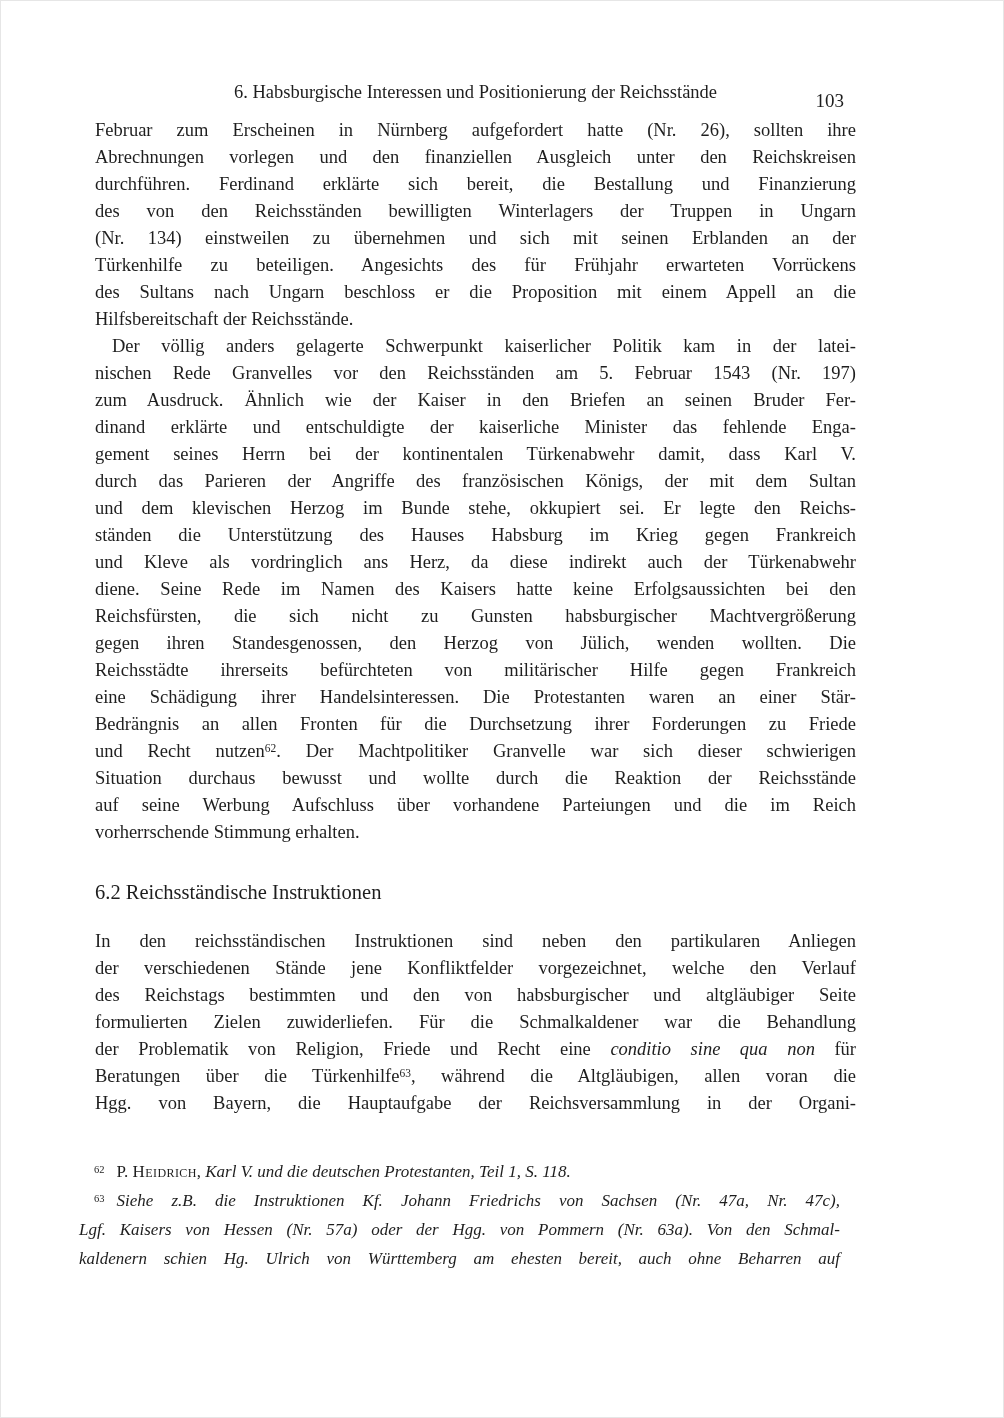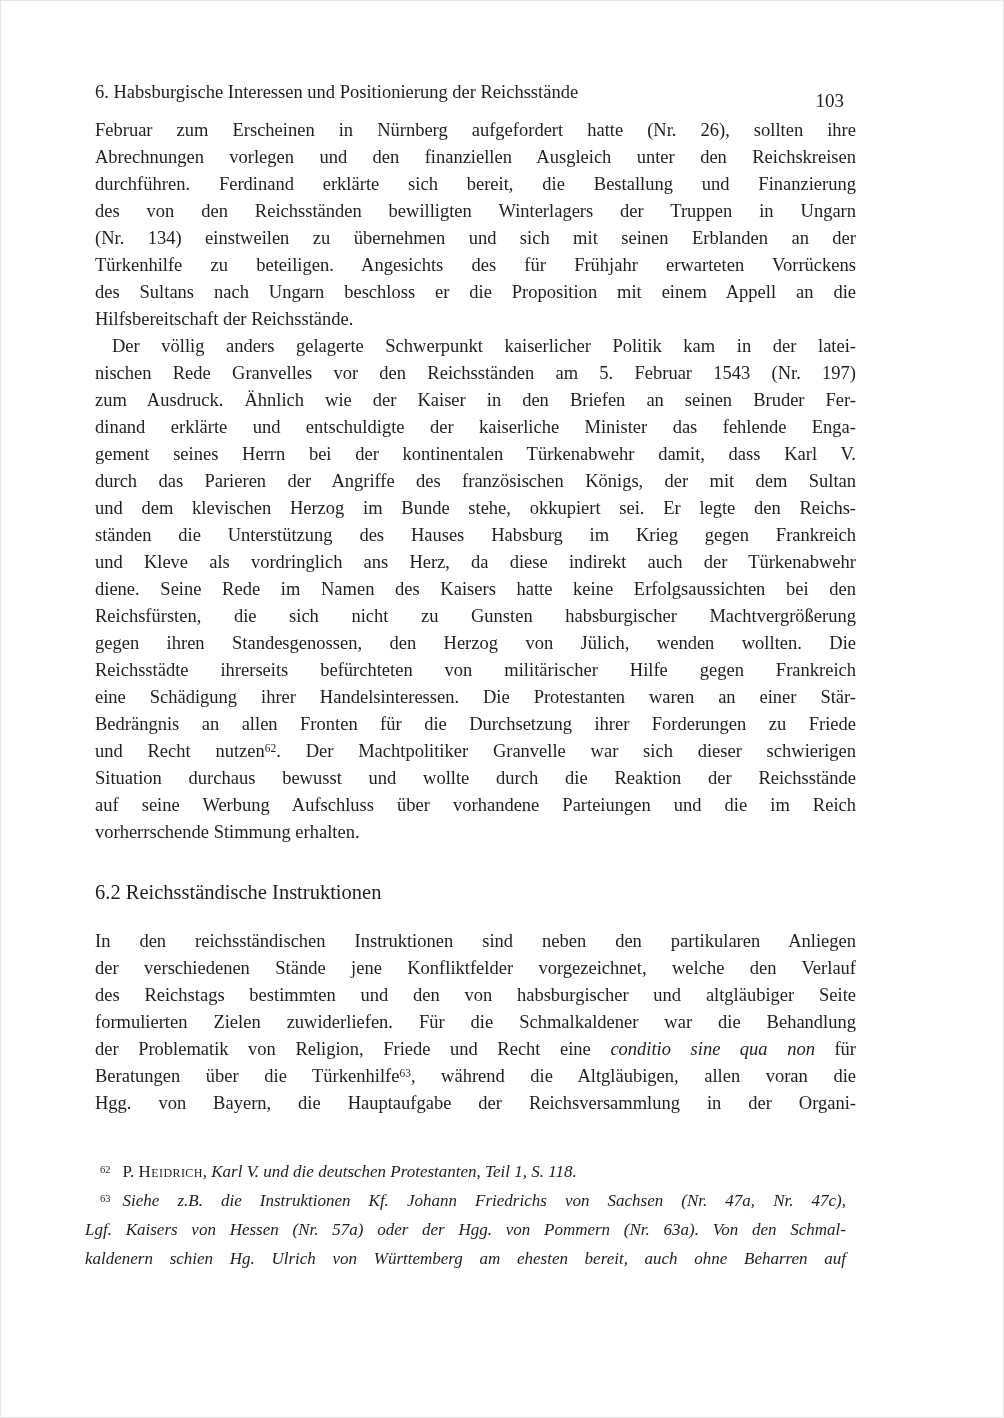--- a/index.html
+++ b/index.html
@@ -20,21 +20,21 @@
   .running-head {
     position: absolute;
     top: 81px;
     left: 95px;
     width: 761px;
     font-size: 18.5px;
     line-height: 23px;
   }
   .rh-title {
     display: block;
-    text-align: left;
+    text-align: center;
   }
   .rh-page {
     position: absolute;
     right: 12px;
     top: 8px;
     font-size: 19px;
   }
   .content {
     position: absolute;
     top: 117px;
@@ -56,21 +56,21 @@
   }
   .heading {
     text-align: left;
     font-size: 20.5px;
     line-height: 28px;
     margin: 32px 0 22px 0;
   }
   .footnotes {
     position: absolute;
     top: 1157px;
-    left: 85px;
+    left: 79px;
     width: 761px;
     font-size: 17px;
     line-height: 29px;
   }
   .fn-first {
     text-indent: 15px;
   }
   sup {
     font-size: 0.62em;
     line-height: 0;

